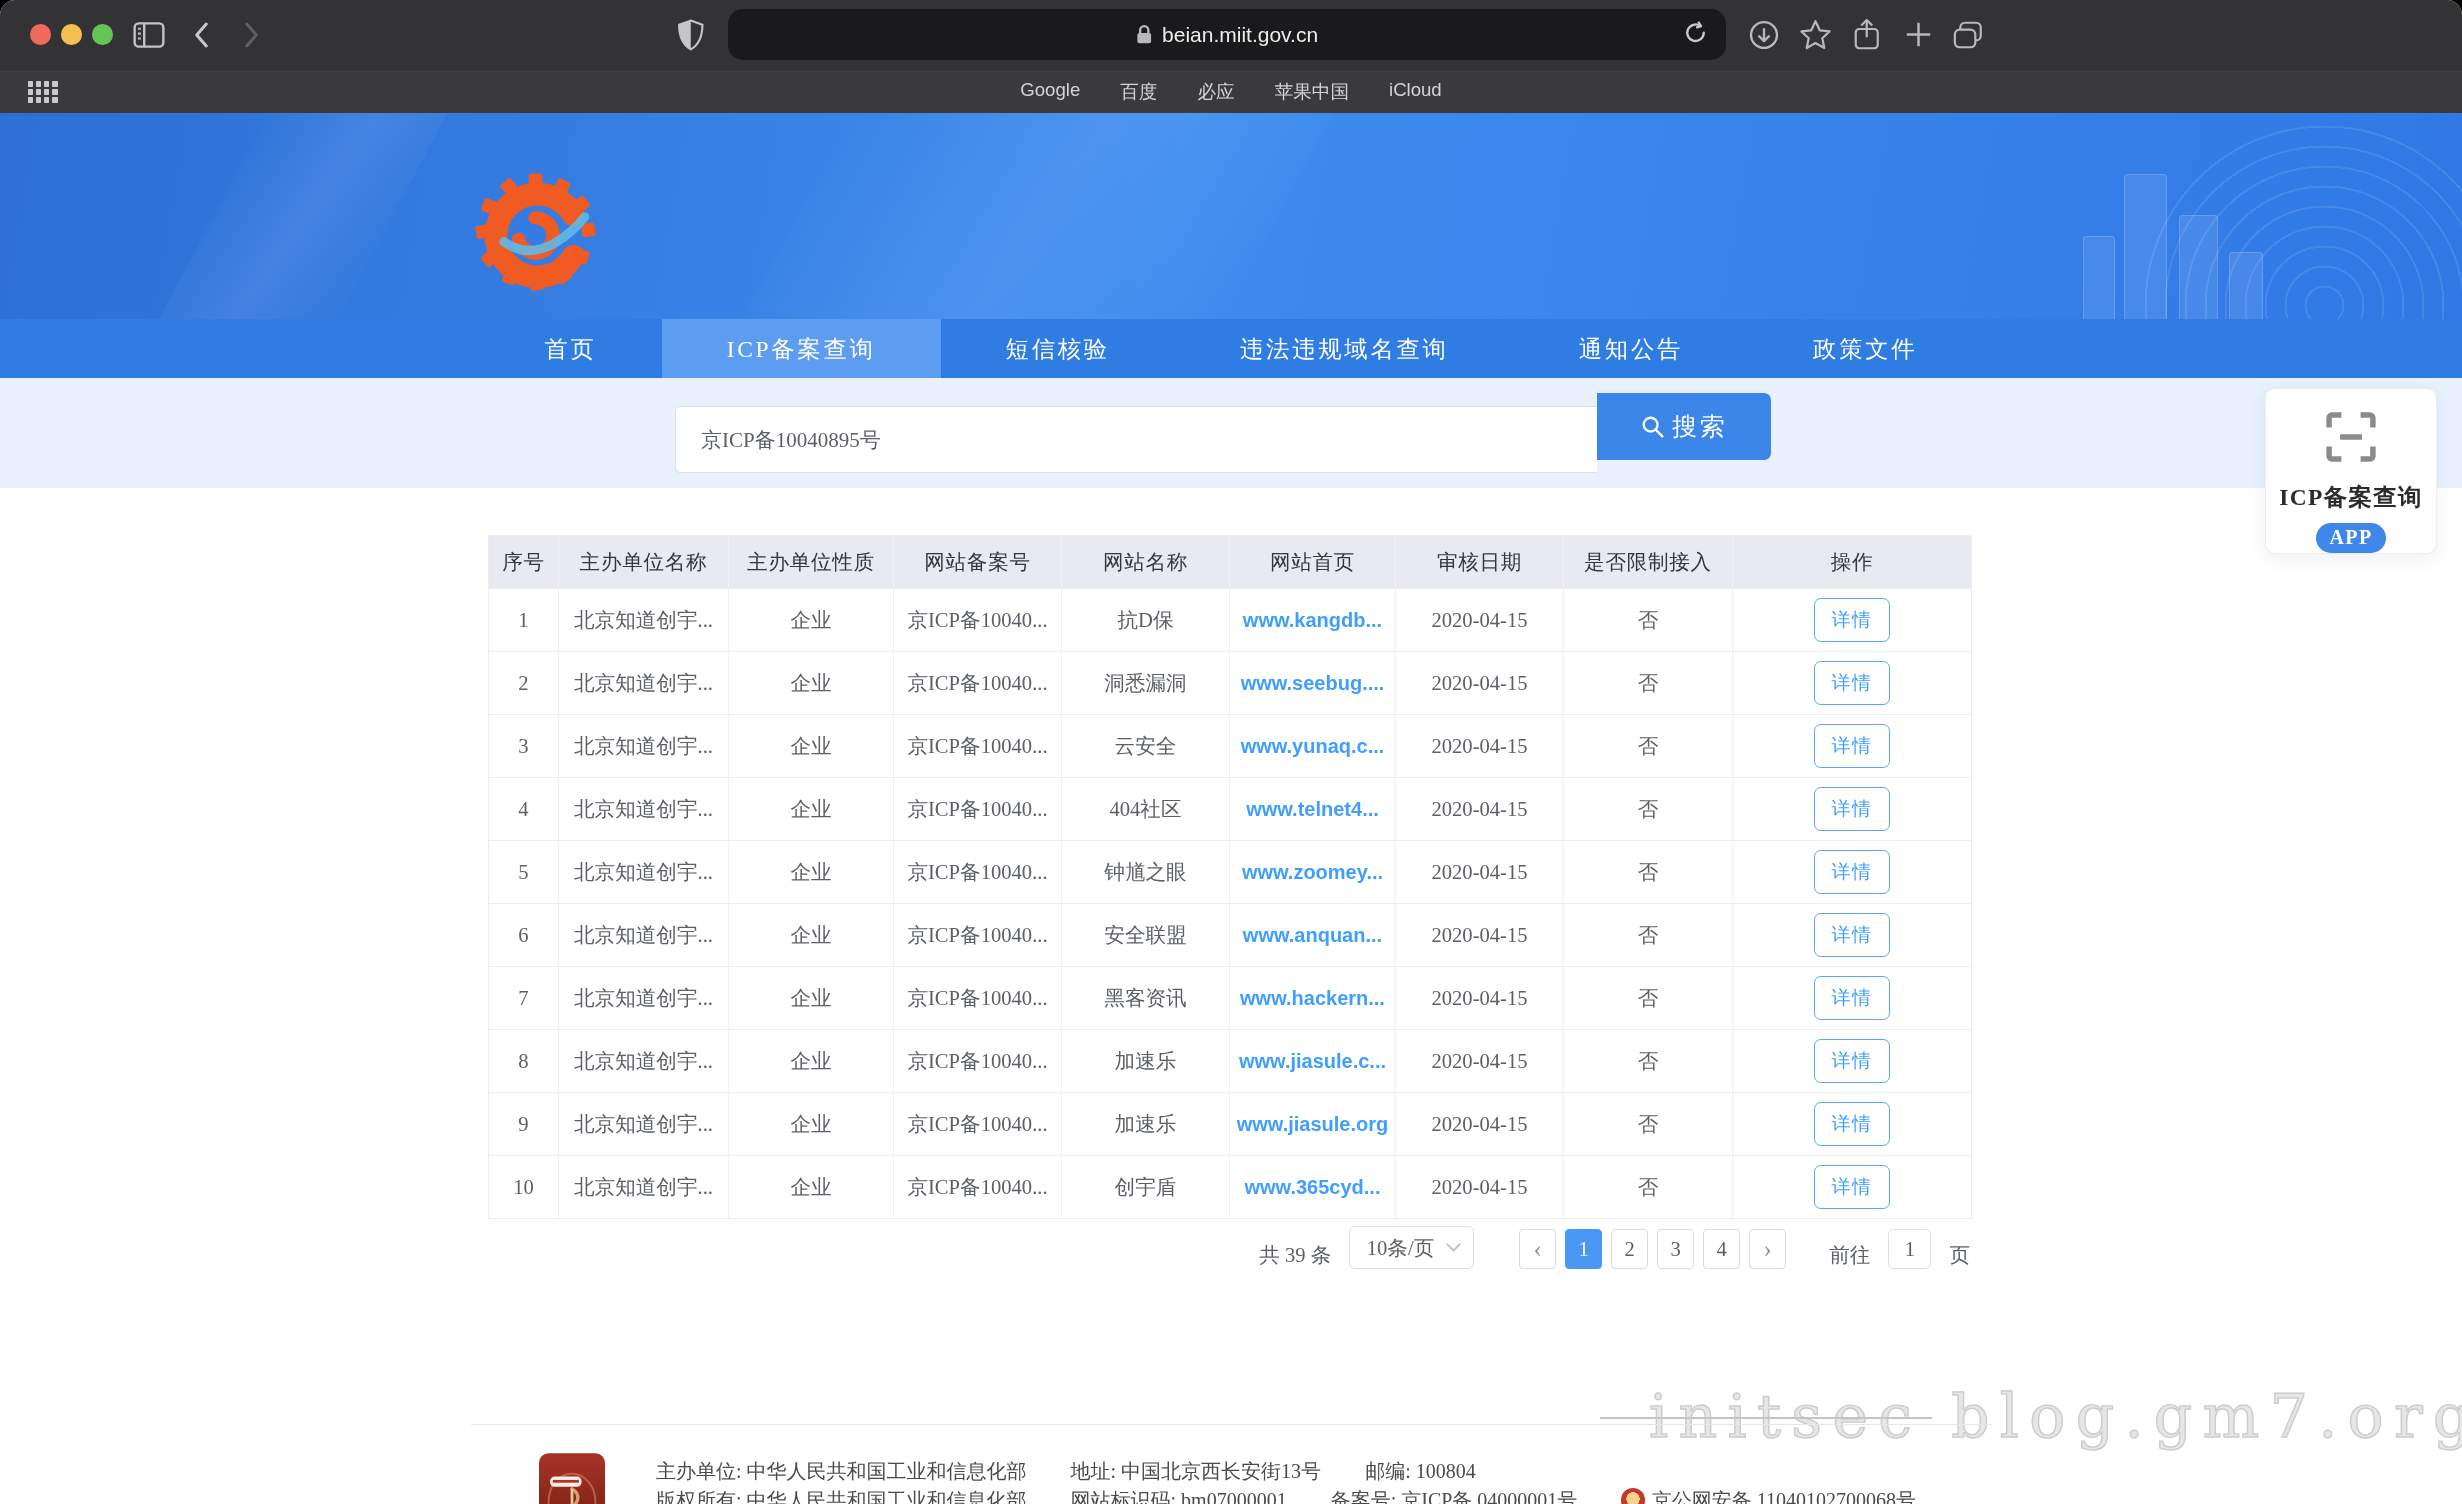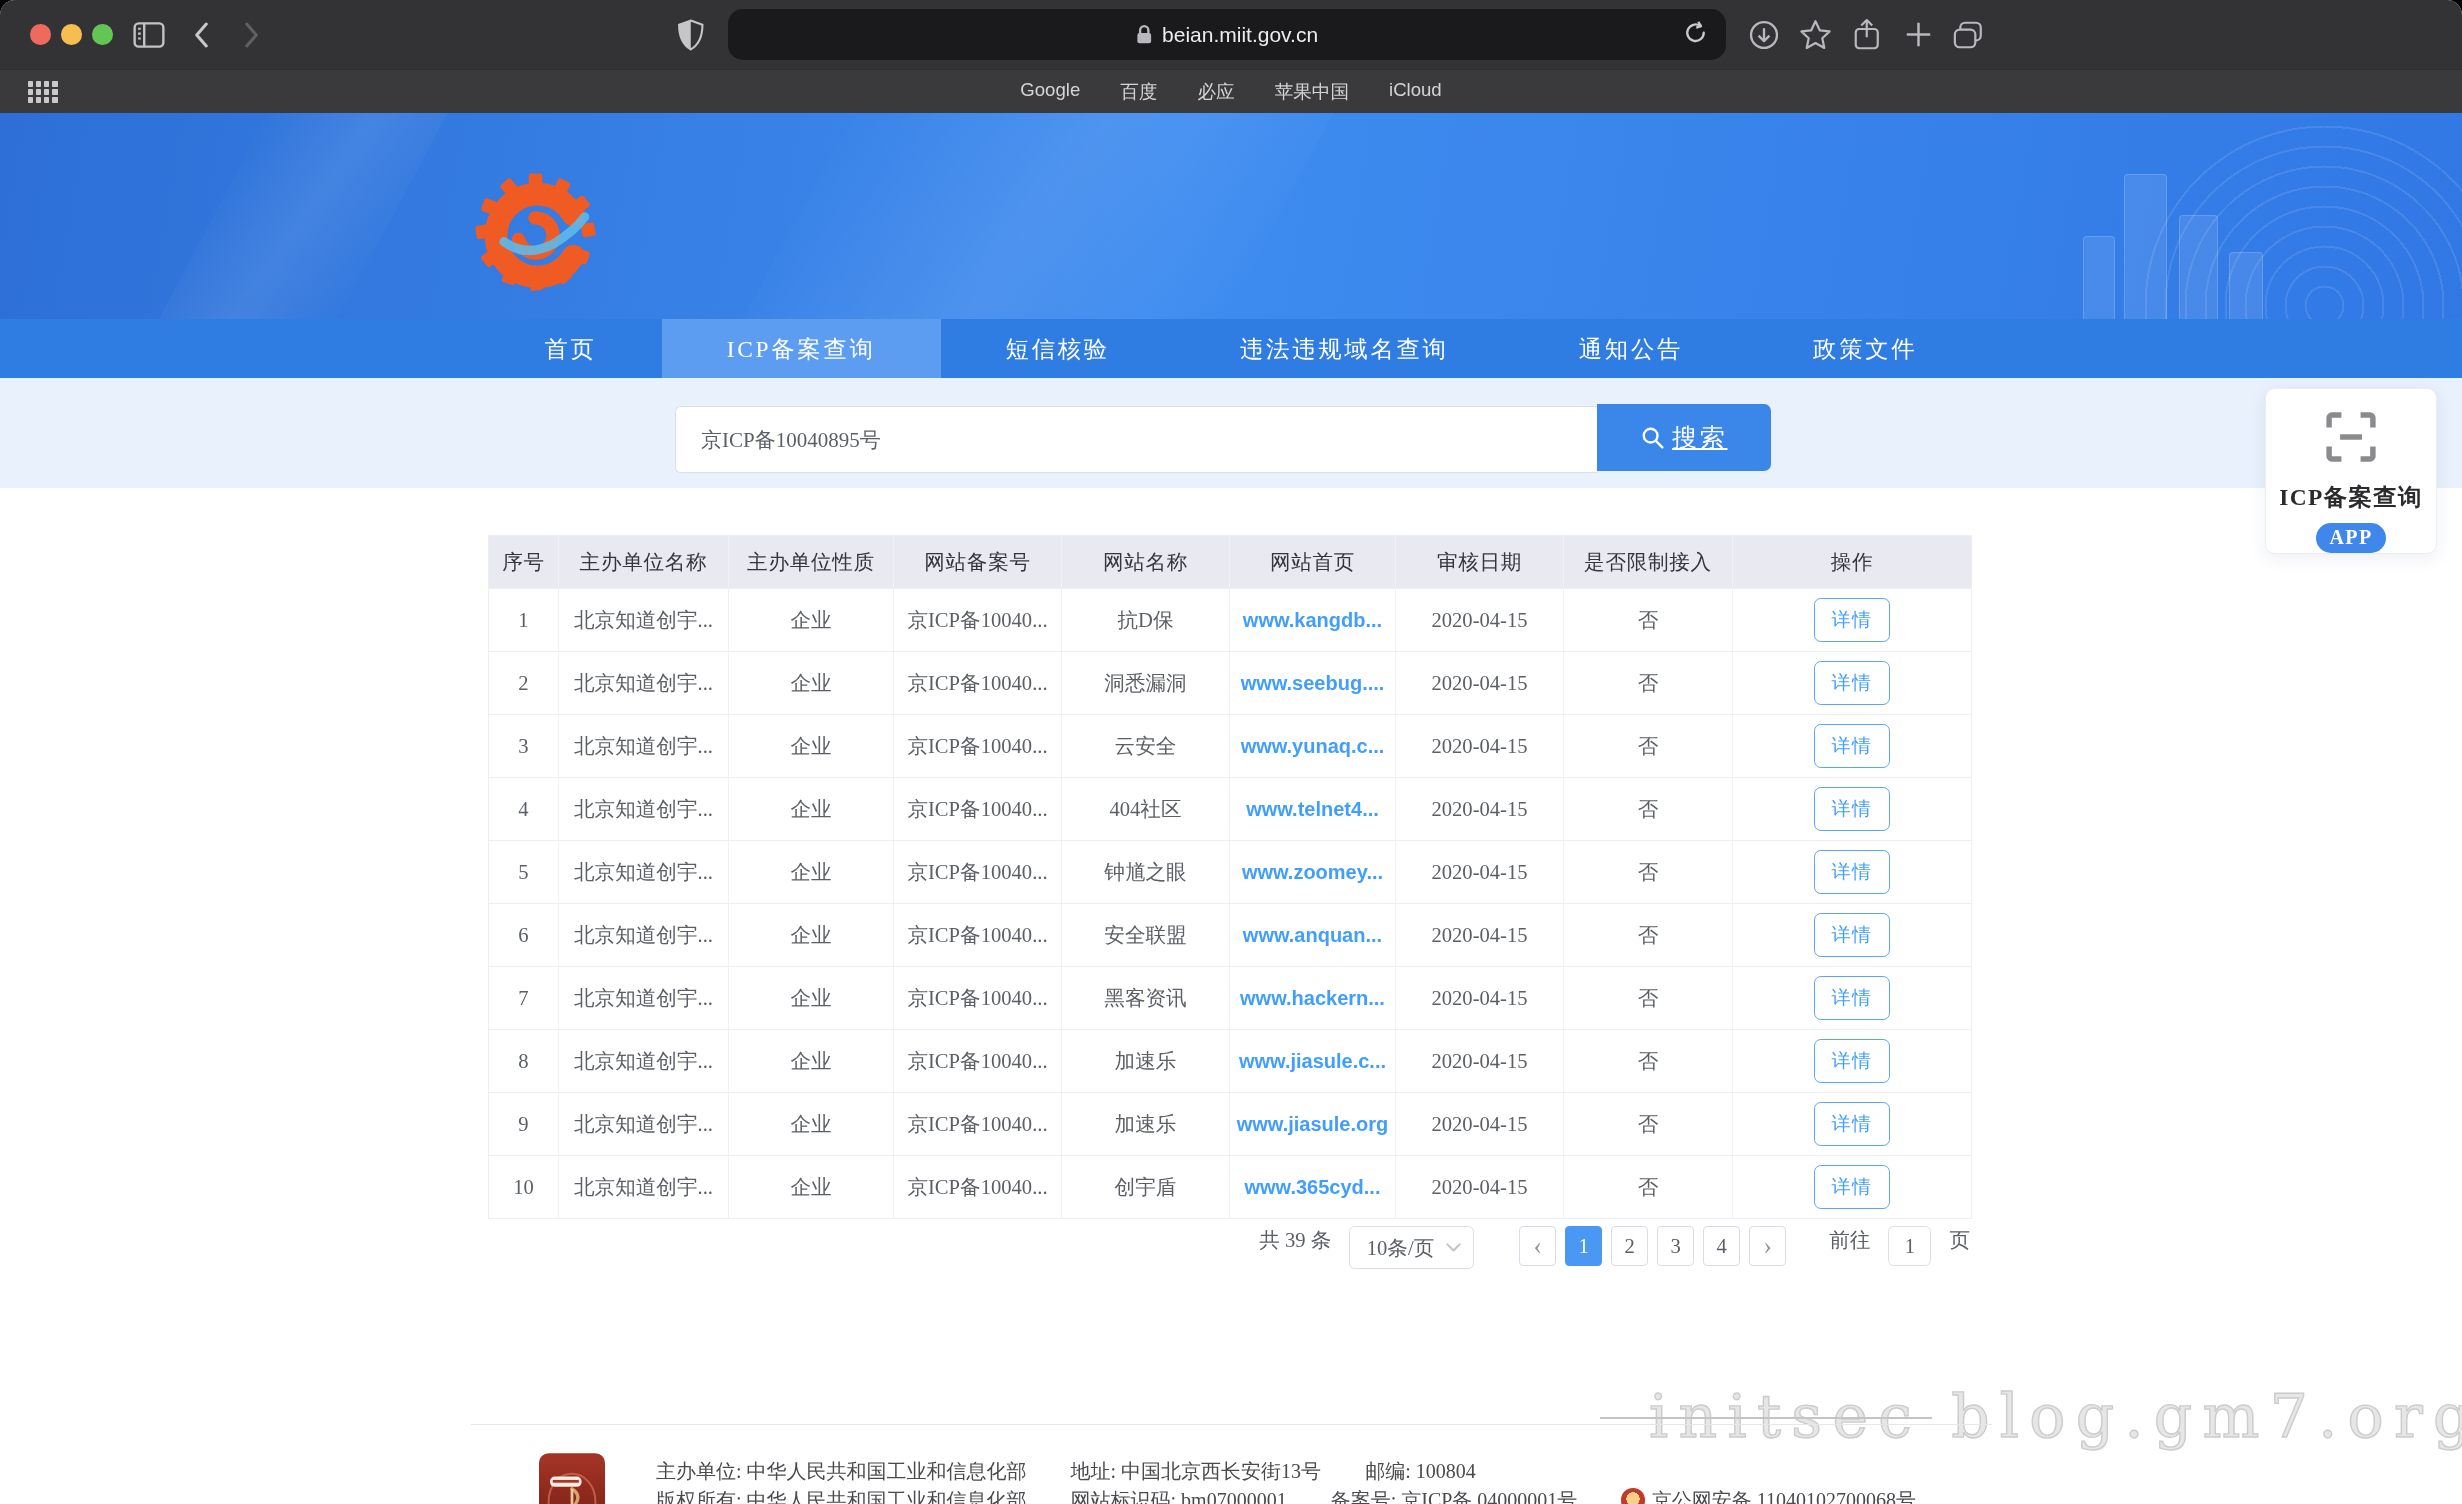--- a/index.html
+++ b/index.html
@@ -34,21 +34,21 @@
   .hero-title-block{position:absolute;left:599px;top:60px;color:#fff;}
   .platform-line{font-size:22px;letter-spacing:44px;white-space:nowrap;text-shadow:0 0.7px 1.4px rgba(0,0,0,.12);}
   .main-title{margin-top:18px;font-size:49px;letter-spacing:2.1px;font-weight:600;white-space:nowrap;text-shadow:0 1.4px 2.7px rgba(0,0,0,.15);}
 
   .mainnav{position:absolute;left:0;top:206px;width:2462px;height:59px;background:#2f7ce2;display:flex;justify-content:center;}
   .nav-item{height:59px;display:flex;align-items:center;padding:0 65px;color:#fff;font-size:23.4px;letter-spacing:2.7px;cursor:pointer;white-space:nowrap;}
   .nav-item.active{background:#5d9df1;}
 
   .band{position:absolute;left:0;top:265px;width:2462px;height:110px;background:#e8f1fc;}
   .search-input{position:absolute;left:675px;top:293px;width:922px;height:67px;box-sizing:border-box;border:0.7px solid #dcdfe6;border-right:none;border-radius:5.5px 0 0 5.5px;background:#fff;font-size:21px;color:#5c6066;padding:0 0 0 25px;outline:none;font-family:"Liberation Serif",serif;}
-  .search-btn{position:absolute;left:1597px;top:291px;width:174px;height:67px;border:none;border-radius:0 6.9px 6.9px 0;background:#3b87e9;color:#fff;font-size:25px;letter-spacing:2.7px;display:flex;align-items:center;justify-content:center;gap:8.2px;cursor:pointer;font-family:"Liberation Serif",serif;text-decoration:underline;}
+  .search-btn{position:absolute;left:1597px;top:280px;width:174px;height:67px;border:none;border-radius:0 6.9px 6.9px 0;background:#3b87e9;color:#fff;font-size:25px;letter-spacing:2.7px;display:flex;align-items:center;justify-content:center;gap:8.2px;cursor:pointer;font-family:"Liberation Serif",serif;}
 
   
   .table{position:absolute;left:488px;top:422px;width:1482px;border:0.7px solid #eceef4;box-sizing:content-box;font-size:20.6px;color:#5c6066;}
   .thead{display:flex;height:52px;background:#e9e9f1;color:#35363c;}
   .th{display:flex;align-items:center;justify-content:center;border-right:0.7px solid #f0f0f6;box-sizing:border-box;letter-spacing:0.7px;}
   .tr{display:flex;height:62px;border-top:0.7px solid #eceef4;background:#fff;}
   .td{display:flex;align-items:center;justify-content:center;border-right:0.7px solid #eff1f6;box-sizing:border-box;overflow:hidden;white-space:nowrap;}
   .th:last-child,.td:last-child{border-right:none;}
   .th:nth-child(1),.td:nth-child(1){flex:0 0 70px;}
   .th:nth-child(2),.td:nth-child(2){flex:0 0 170px;}
@@ -56,21 +56,21 @@
   .th:nth-child(4),.td:nth-child(4){flex:0 0 168px;}
   .th:nth-child(5),.td:nth-child(5){flex:0 0 168px;}
   .th:nth-child(6),.td:nth-child(6){flex:0 0 166px;}
   .th:nth-child(7),.td:nth-child(7){flex:0 0 168px;}
   .th:nth-child(8),.td:nth-child(8){flex:0 0 169px;}
   .th:nth-child(9),.td:nth-child(9){flex:1;}
   .link{color:#409eff;text-decoration:none;font-family:"Liberation Sans",sans-serif;font-size:20px;font-weight:bold;}
   .detail-btn{background:#fff;border:1.4px solid #5aa5f7;border-radius:6.9px;color:#409eff;font-size:19px;letter-spacing:1.4px;padding:8.2px 16.5px;cursor:pointer;font-family:Liberation Serif, serif;}
 
   
-  .pagination{position:absolute;left:488px;top:1113px;width:1482px;display:flex;justify-content:flex-end;align-items:flex-start;gap:18px;font-size:20.6px;color:#5c6066;}
+  .pagination{position:absolute;left:488px;top:1113px;width:1482px;display:flex;justify-content:flex-end;align-items:flex-end;gap:18px;font-size:20.6px;color:#5c6066;}
   .psel{width:125px;height:43px;border:0.7px solid #dcdfe6;border-radius:5.5px;background:#fff;display:flex;align-items:center;justify-content:space-between;padding:0 12.4px 0 16.5px;box-sizing:border-box;cursor:pointer;margin-right:27px;}
   .pager{display:flex;gap:9px;align-items:center;margin-right:25px;}
   .pg{min-width:37px;height:40px;border:0.7px solid #d8dce4;border-radius:4.1px;background:#fff;color:#5a5e66;font-size:20.6px;display:flex;align-items:center;justify-content:center;cursor:pointer;font-family:"Liberation Serif",serif;padding:0;}
   .pg.arrow{color:#8e949c;font-size:25px;}
   .pg.active{background:#4b97f4;border-color:#4b97f4;color:#fff;}
   .goto-input{width:43px;height:40px;border:0.7px solid #dcdfe6;border-radius:5.5px;text-align:center;font-size:20.6px;color:#5c6066;outline:none;font-family:"Liberation Serif",serif;box-sizing:border-box;}
 
   
   .card{position:absolute;background:#fff;border:0.7px solid #ededf0;border-radius:9.6px;box-shadow:0 4.1px 16.5px rgba(40,70,120,.08);display:flex;flex-direction:column;align-items:center;}
   .card-app{left:2265px;top:275px;width:170px;height:164px;}

